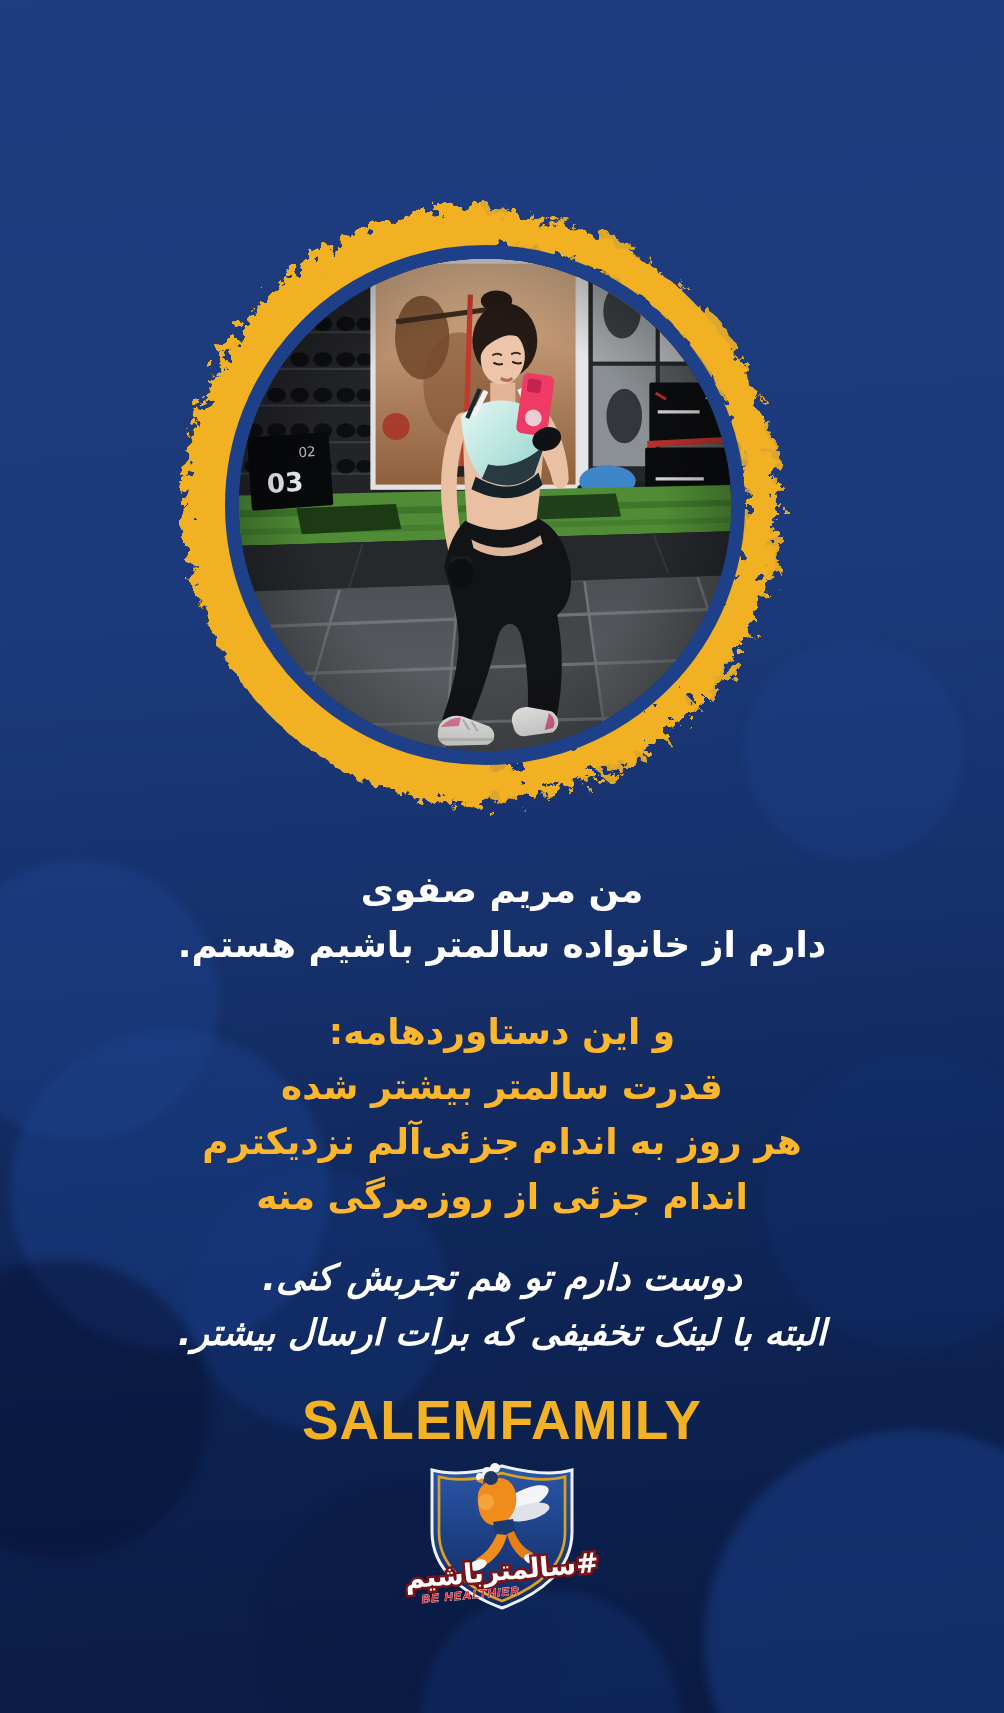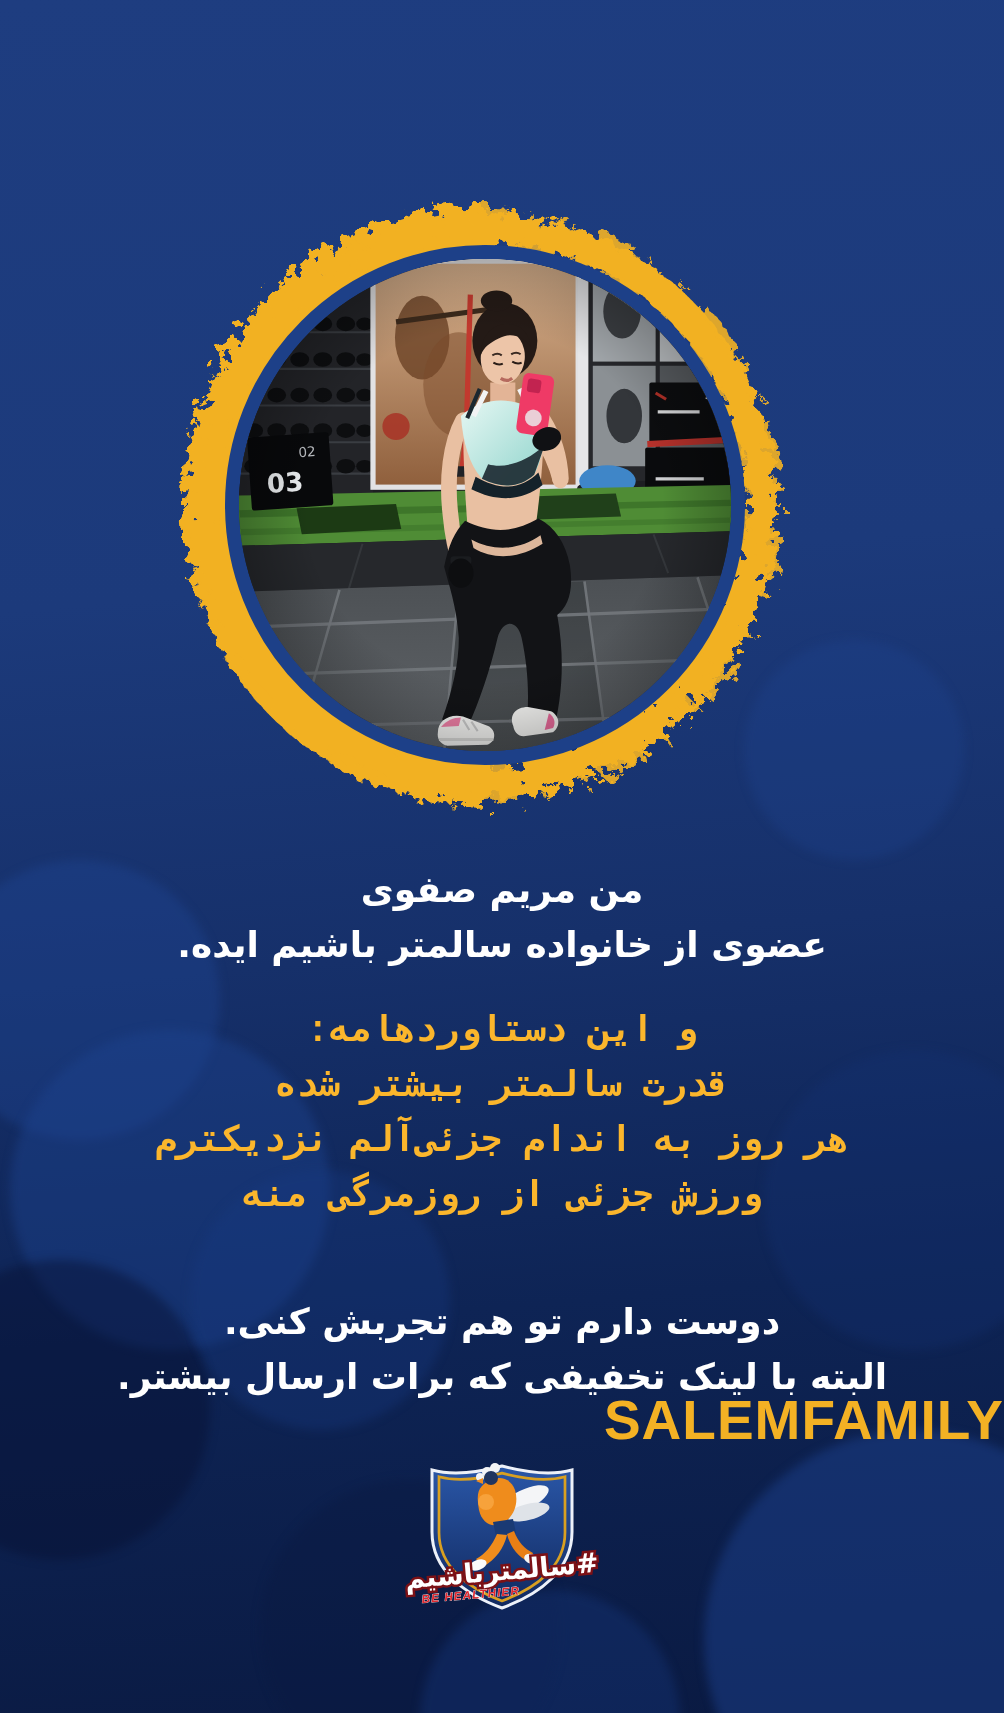--- a/index.html
+++ b/index.html
@@ -22,26 +22,26 @@
   .ring-svg{position:absolute;left:155px;top:175px;width:660px;height:660px;}
   .photo-circle{
     position:absolute;left:225px;top:245px;width:492px;height:492px;
     border:14px solid #1d4088;border-radius:50%;overflow:hidden;background:#17181c;
   }
   .photo-circle svg{display:block;width:100%;height:100%;}
 
   .txt{position:absolute;left:0;right:0;text-align:center;direction:rtl;font-weight:bold;}
   .txt .line{font-size:36px;line-height:55px;}
   .white{color:#ffffff;}
-  .yellow{color:#FBB62C;font-family:Liberation Mono, monospace;}
+  .yellow{color:#FBB62C;}
   .intro{top:862px;}
   .achv{top:1004px;}
-  .closing{top:1294px;}
+  .closing{top:1250px;font-style:italic;}
   .brand{
-    position:absolute;left:0;right:0;top:1388px;text-align:right;
+    position:absolute;left:0;right:0;top:1388px;text-align:center;
     font-family:"Liberation Sans",sans-serif;font-weight:bold;
     font-size:55px;letter-spacing:1px;color:#F3B124;
   }
   .logo{position:absolute;left:50%;top:1456px;width:200px;height:170px;transform:translateX(-50%);}
   .logo svg{display:block;width:100%;height:100%;overflow:visible;}
 </style>
 </head>
 <body>
 
 <div class="canvas">
@@ -214,28 +214,28 @@
         <path d="M 262 446 C 258 436 264 428 276 428 L 298 432 C 306 436 308 446 300 452 L 272 456 C 265 455 263 451 262 446 Z" fill="#f3f3f1"></path>
         <path d="M 296 434 C 301 437 303 443 300 448 L 292 450 Z" fill="#e86a9a"></path>
       </g>
 
       <circle cx="235" cy="235" r="235" fill="url(#vigG)"></circle>
     </svg>
   </div>
 
   <div class="txt intro">
     <div class="line white">من مریم صفوی</div>
-    <div class="line white">عضوی از خانواده سالمتر باشیم ایده.</div>
+    <div class="line white">دارم از خانواده سالمتر باشیم هستم.</div>
   </div>
 
   <div class="txt achv">
     <div class="line yellow">و این دستاوردهامه:</div>
     <div class="line yellow">قدرت سالمتر بیشتر شده</div>
     <div class="line yellow">هر روز به اندام جزئی‌آلم نزدیکترم</div>
-    <div class="line yellow">ورزش جزئی از روزمرگی منه</div>
+    <div class="line yellow">اندام جزئی از روزمرگی منه</div>
   </div>
 
   <div class="txt closing">
     <div class="line white">دوست دارم تو هم تجربش کنی.</div>
     <div class="line white">البته با لینک تخفیفی که برات ارسال بیشتر.</div>
   </div>
 
   <div class="brand">SALEMFAMILY</div>
 
   <div class="logo">

